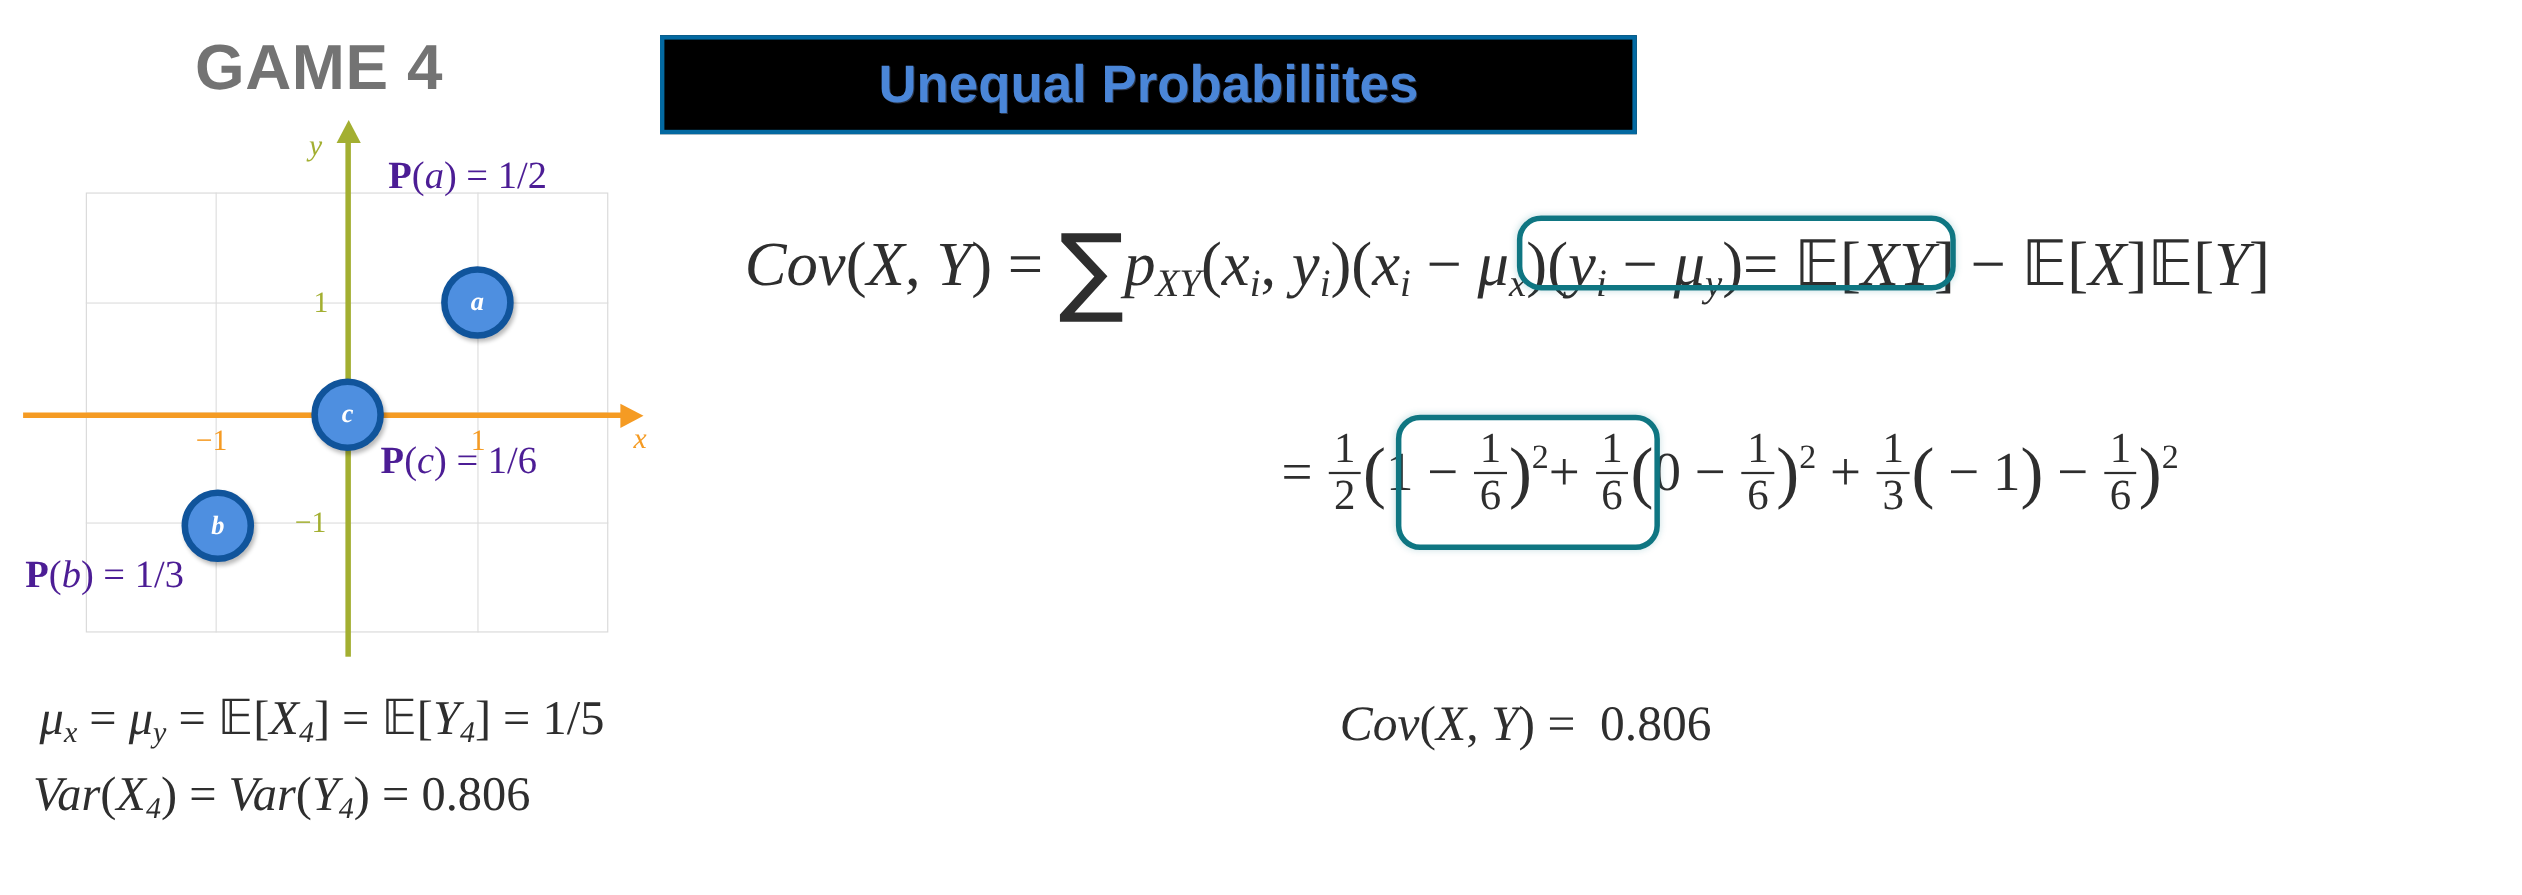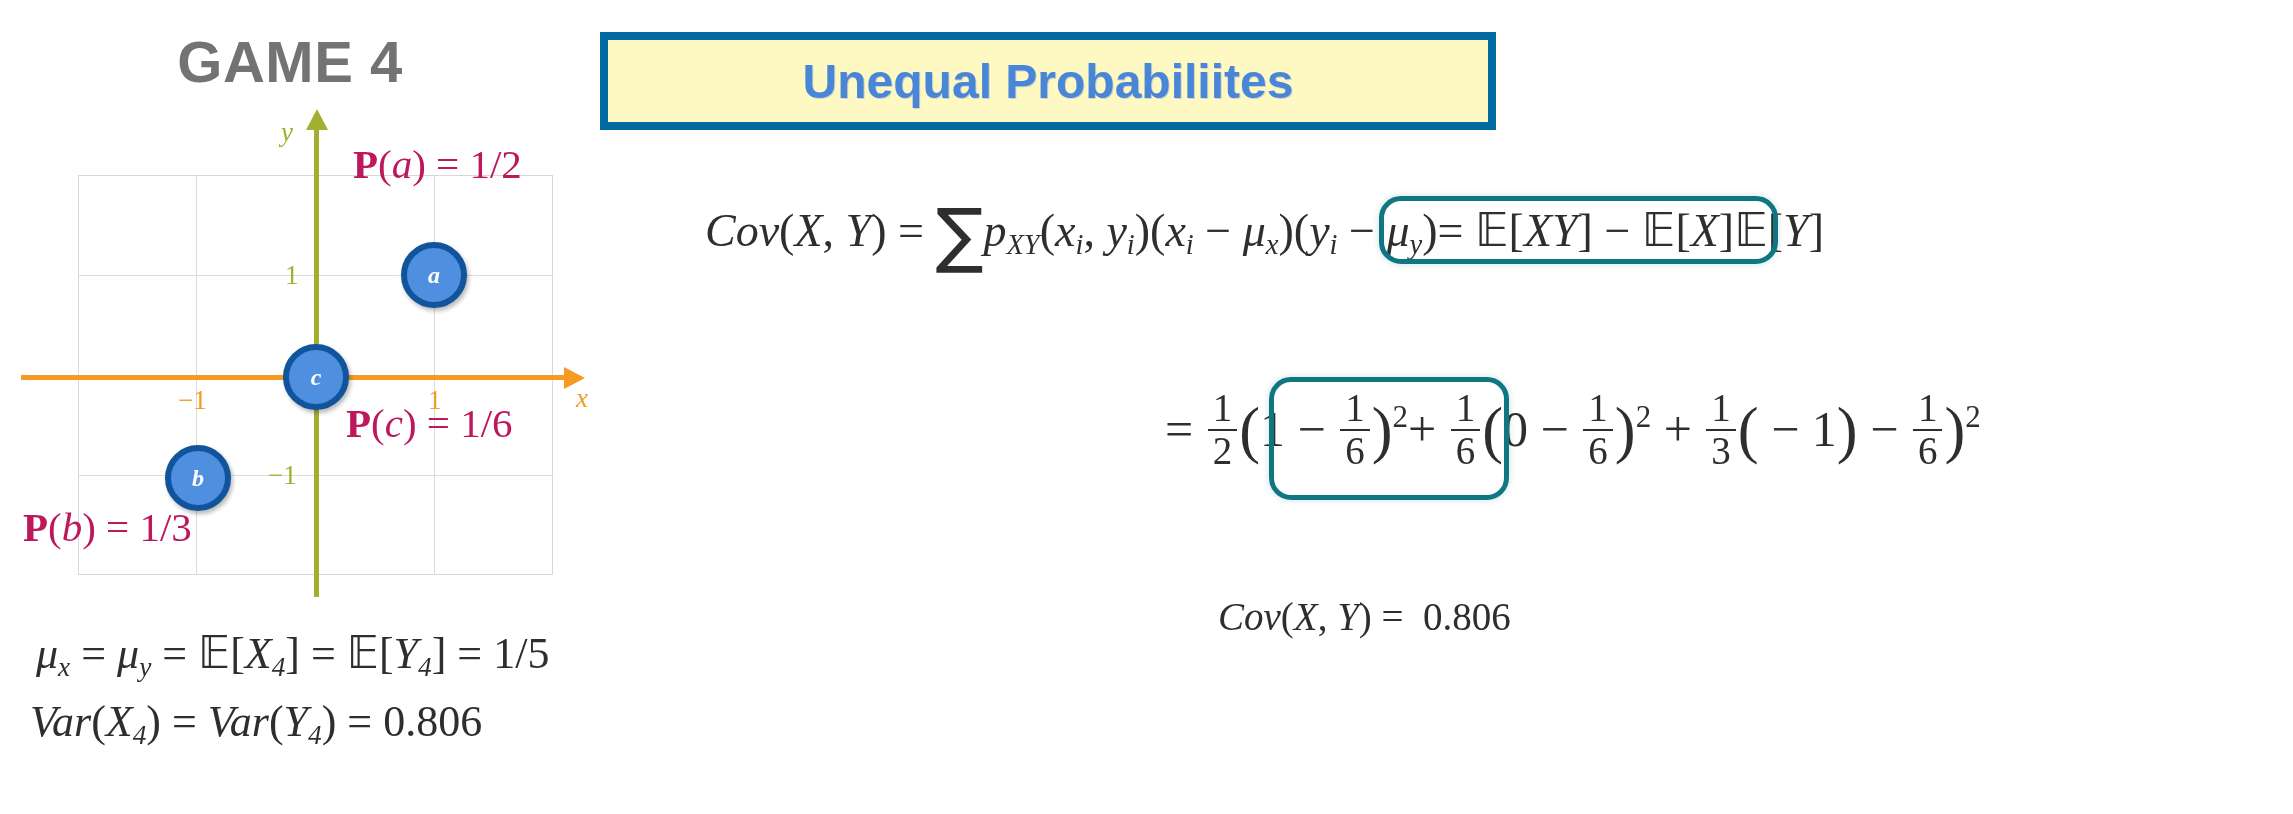--- a/index.html
+++ b/index.html
@@ -14,21 +14,21 @@
   #game-title{
     position:absolute;left:160px;top:28px;width:260px;
     text-align:center;
     font-family:"Liberation Sans", sans-serif;
     font-weight:bold;font-size:58px;color:#737373;
     letter-spacing:.5px;
   }
   
   #banner{
     position:absolute;left:600px;top:32px;width:880px;height:82px;
-    border:8px solid #0369a1;background:#fef9c3;
+    border:4px solid #0369a1;background:#000000;
     display:flex;align-items:center;justify-content:center;
   }
   #banner-text{
     font-family:"Liberation Sans", sans-serif;
     font-weight:bold;font-size:48px;color:#4A86D8;
     letter-spacing:0px;
     text-shadow:1px 1px 0 rgba(120,150,200,.35);
   }
   
   #plot{position:absolute;left:78px;top:175px;width:475px;height:400px;}
@@ -64,21 +64,21 @@
   .tick-y{color:#A3AF31;}
   .node{
     position:absolute;width:66px;height:66px;border-radius:50%;
     background:#4E8FE0;border:6px solid #10549B;
     box-sizing:border-box;
     display:flex;align-items:center;justify-content:center;
     color:#ffffff;font-style:italic;font-weight:bold;font-size:24px;
     box-shadow:2px 3px 4px rgba(0,0,0,.28);
   }
   .prob{
-    position:absolute;font-size:41px;color:#be185d;white-space:nowrap;
+    position:absolute;font-size:35px;color:#4c1d95;white-space:nowrap;
   }
   .prob b{font-weight:bold;}
   .prob i{font-style:italic;}
   
   .math{position:absolute;color:#2e2e2e;white-space:nowrap;}
   .it{font-style:italic;}
   .bb{font-family:"DejaVu Sans", sans-serif;font-style:normal;}
   .sub{font-size:.62em;vertical-align:-.28em;font-style:italic;}
   .sup{font-size:.62em;vertical-align:.62em;font-style:normal;}
   .bigsum{font-size:1.55em;font-family:"DejaVu Sans", sans-serif;vertical-align:-.18em;}
@@ -141,31 +141,31 @@
     <b>P</b>(<i>a</i>) = 1/2
   </div>
   <div class="prob" style="left:268px;top:224px">
     <b>P</b>(<i>c</i>) = 1/6
   </div>
   <div class="prob" style="left:-55px;top:328px">
     <b>P</b>(<i>b</i>) = 1/3
   </div>
 </div>
 
-<div class="math" style="left:705px;top:193px;font-size:46px">
+<div class="math" style="left:677px;top:193px;font-size:57px">
   <span class="it">Cov</span>(<span class="it">X</span>,&nbsp;<span class="it">Y</span>)&nbsp;=&nbsp;<span class="bigsum">∑</span><span class="it">p</span><span class="sub">XY</span>(<span class="it">x</span><span class="sub">i</span>,&nbsp;<span class="it">y</span><span class="sub">i</span>)(<span class="it">x</span><span class="sub">i</span>&nbsp;−&nbsp;<span class="it">μ</span><span class="sub">x</span>)(<span class="it">y</span><span class="sub">i</span>&nbsp;−&nbsp;<span class="it">μ</span><span class="sub">y</span>)=&nbsp;<span class="bb">𝔼</span>[<span class="it">XY</span>]&nbsp;−&nbsp;<span class="bb">𝔼</span>[<span class="it">X</span>]<span class="bb">𝔼</span>[<span class="it">Y</span>]
 </div>
 <div class="hl" style="left:1379px;top:196px;width:399px;height:68px"></div>
 
 <div class="math" style="left:1165px;top:388px;font-size:50px">
   =&nbsp;<span class="frac"><span class="num">1</span><span class="den">2</span></span><span class="paren">(</span>1&nbsp;−&nbsp;<span class="frac"><span class="num">1</span><span class="den">6</span></span><span class="paren">)</span><span class="sup">2</span>+&nbsp;<span class="frac"><span class="num">1</span><span class="den">6</span></span><span class="paren">(</span>0&nbsp;−&nbsp;<span class="frac"><span class="num">1</span><span class="den">6</span></span><span class="paren">)</span><span class="sup">2</span>&nbsp;+&nbsp;<span class="frac"><span class="num">1</span><span class="den">3</span></span><span class="paren">(</span>&nbsp;−&nbsp;1<span class="paren">)</span>&nbsp;−&nbsp;<span class="frac"><span class="num">1</span><span class="den">6</span></span><span class="paren">)</span><span class="sup">2</span>
 </div>
 <div class="hl" style="left:1269px;top:377px;width:240px;height:123px"></div>
 
-<div class="math" style="left:1218px;top:594px;font-size:39px">
+<div class="math" style="left:1218px;top:632px;font-size:45px">
   <span class="it">Cov</span>(<span class="it">X</span>,&nbsp;<span class="it">Y</span>)&nbsp;=&nbsp;&nbsp;<span style="display:inline">0.806</span>
 </div>
 
 <div class="math" style="left:36px;top:627px;font-size:44px">
   <span class="it">μ</span><span class="sub">x</span>&nbsp;=&nbsp;<span class="it">μ</span><span class="sub">y</span>&nbsp;=&nbsp;<span class="bb">𝔼</span>[<span class="it">X</span><span class="sub">4</span>]&nbsp;=&nbsp;<span class="bb">𝔼</span>[<span class="it">Y</span><span class="sub">4</span>]&nbsp;=&nbsp;<span style="display:inline">1/5</span>
 </div>
 
 <div class="math" style="left:30px;top:696px;font-size:44px">
   <span class="it">Var</span>(<span class="it">X</span><span class="sub">4</span>)&nbsp;=&nbsp;<span class="it">Var</span>(<span class="it">Y</span><span class="sub">4</span>)&nbsp;=&nbsp;<span style="display:inline">0.806</span>
 </div>

